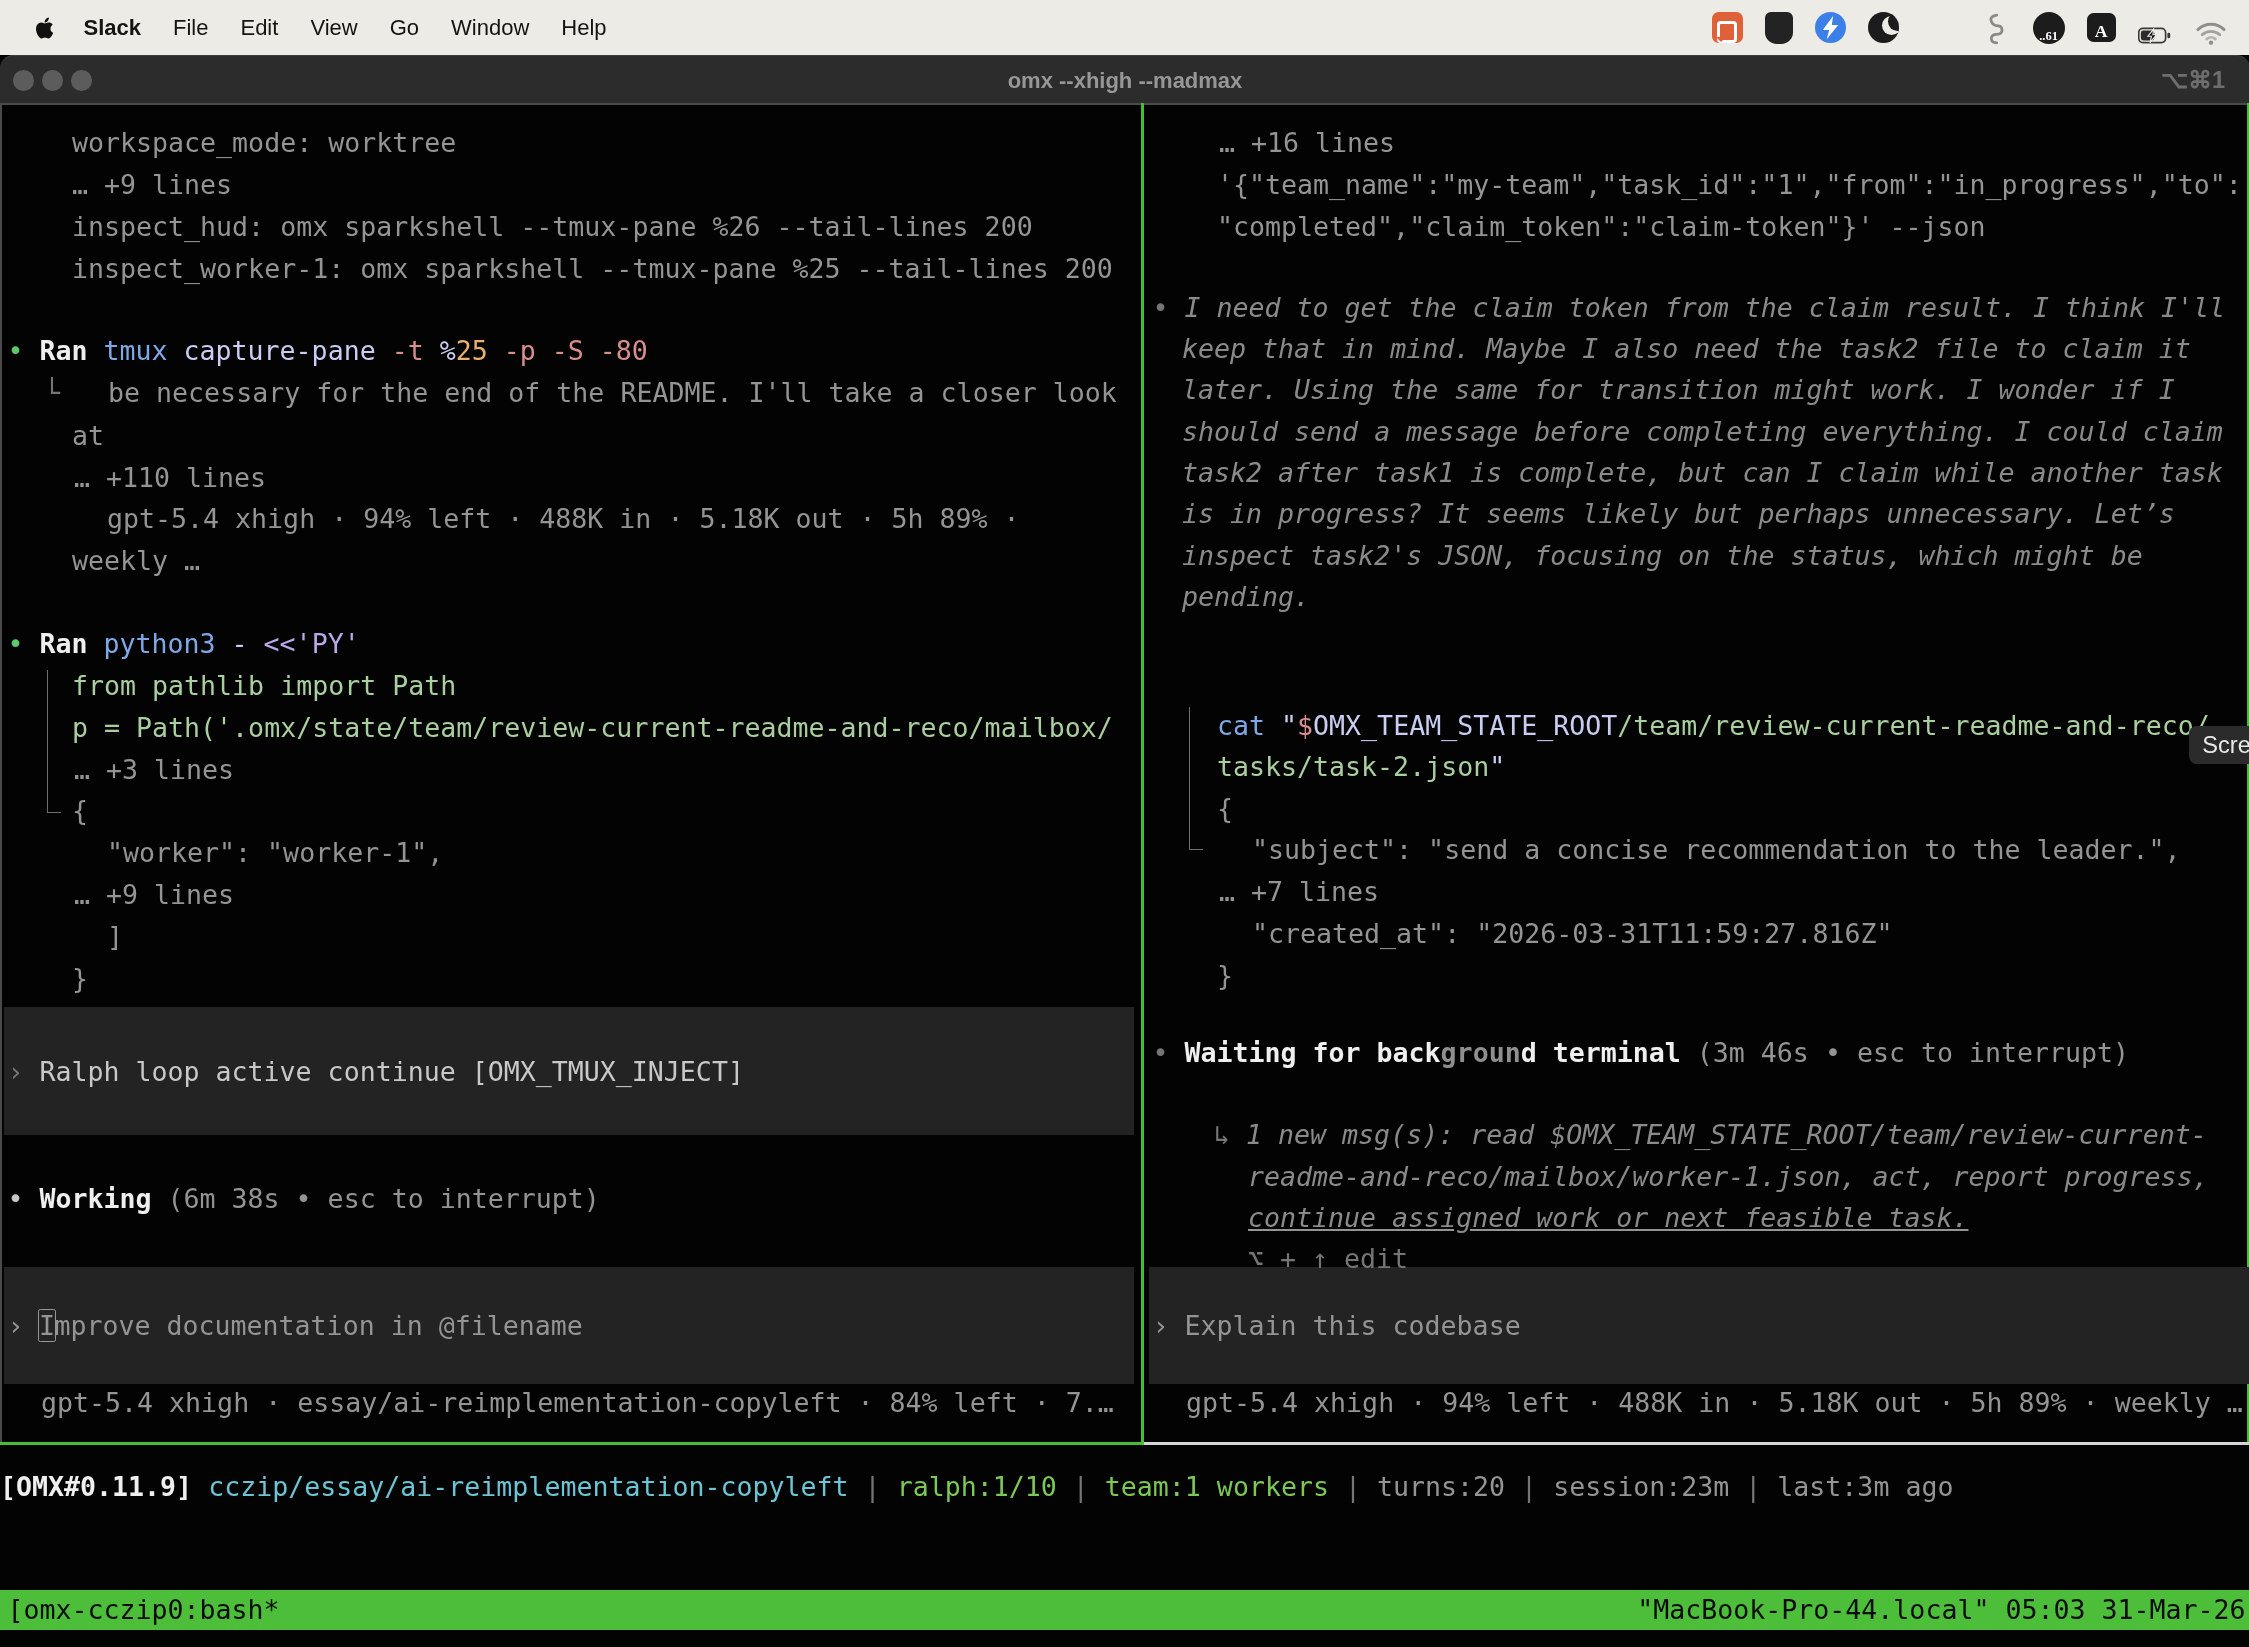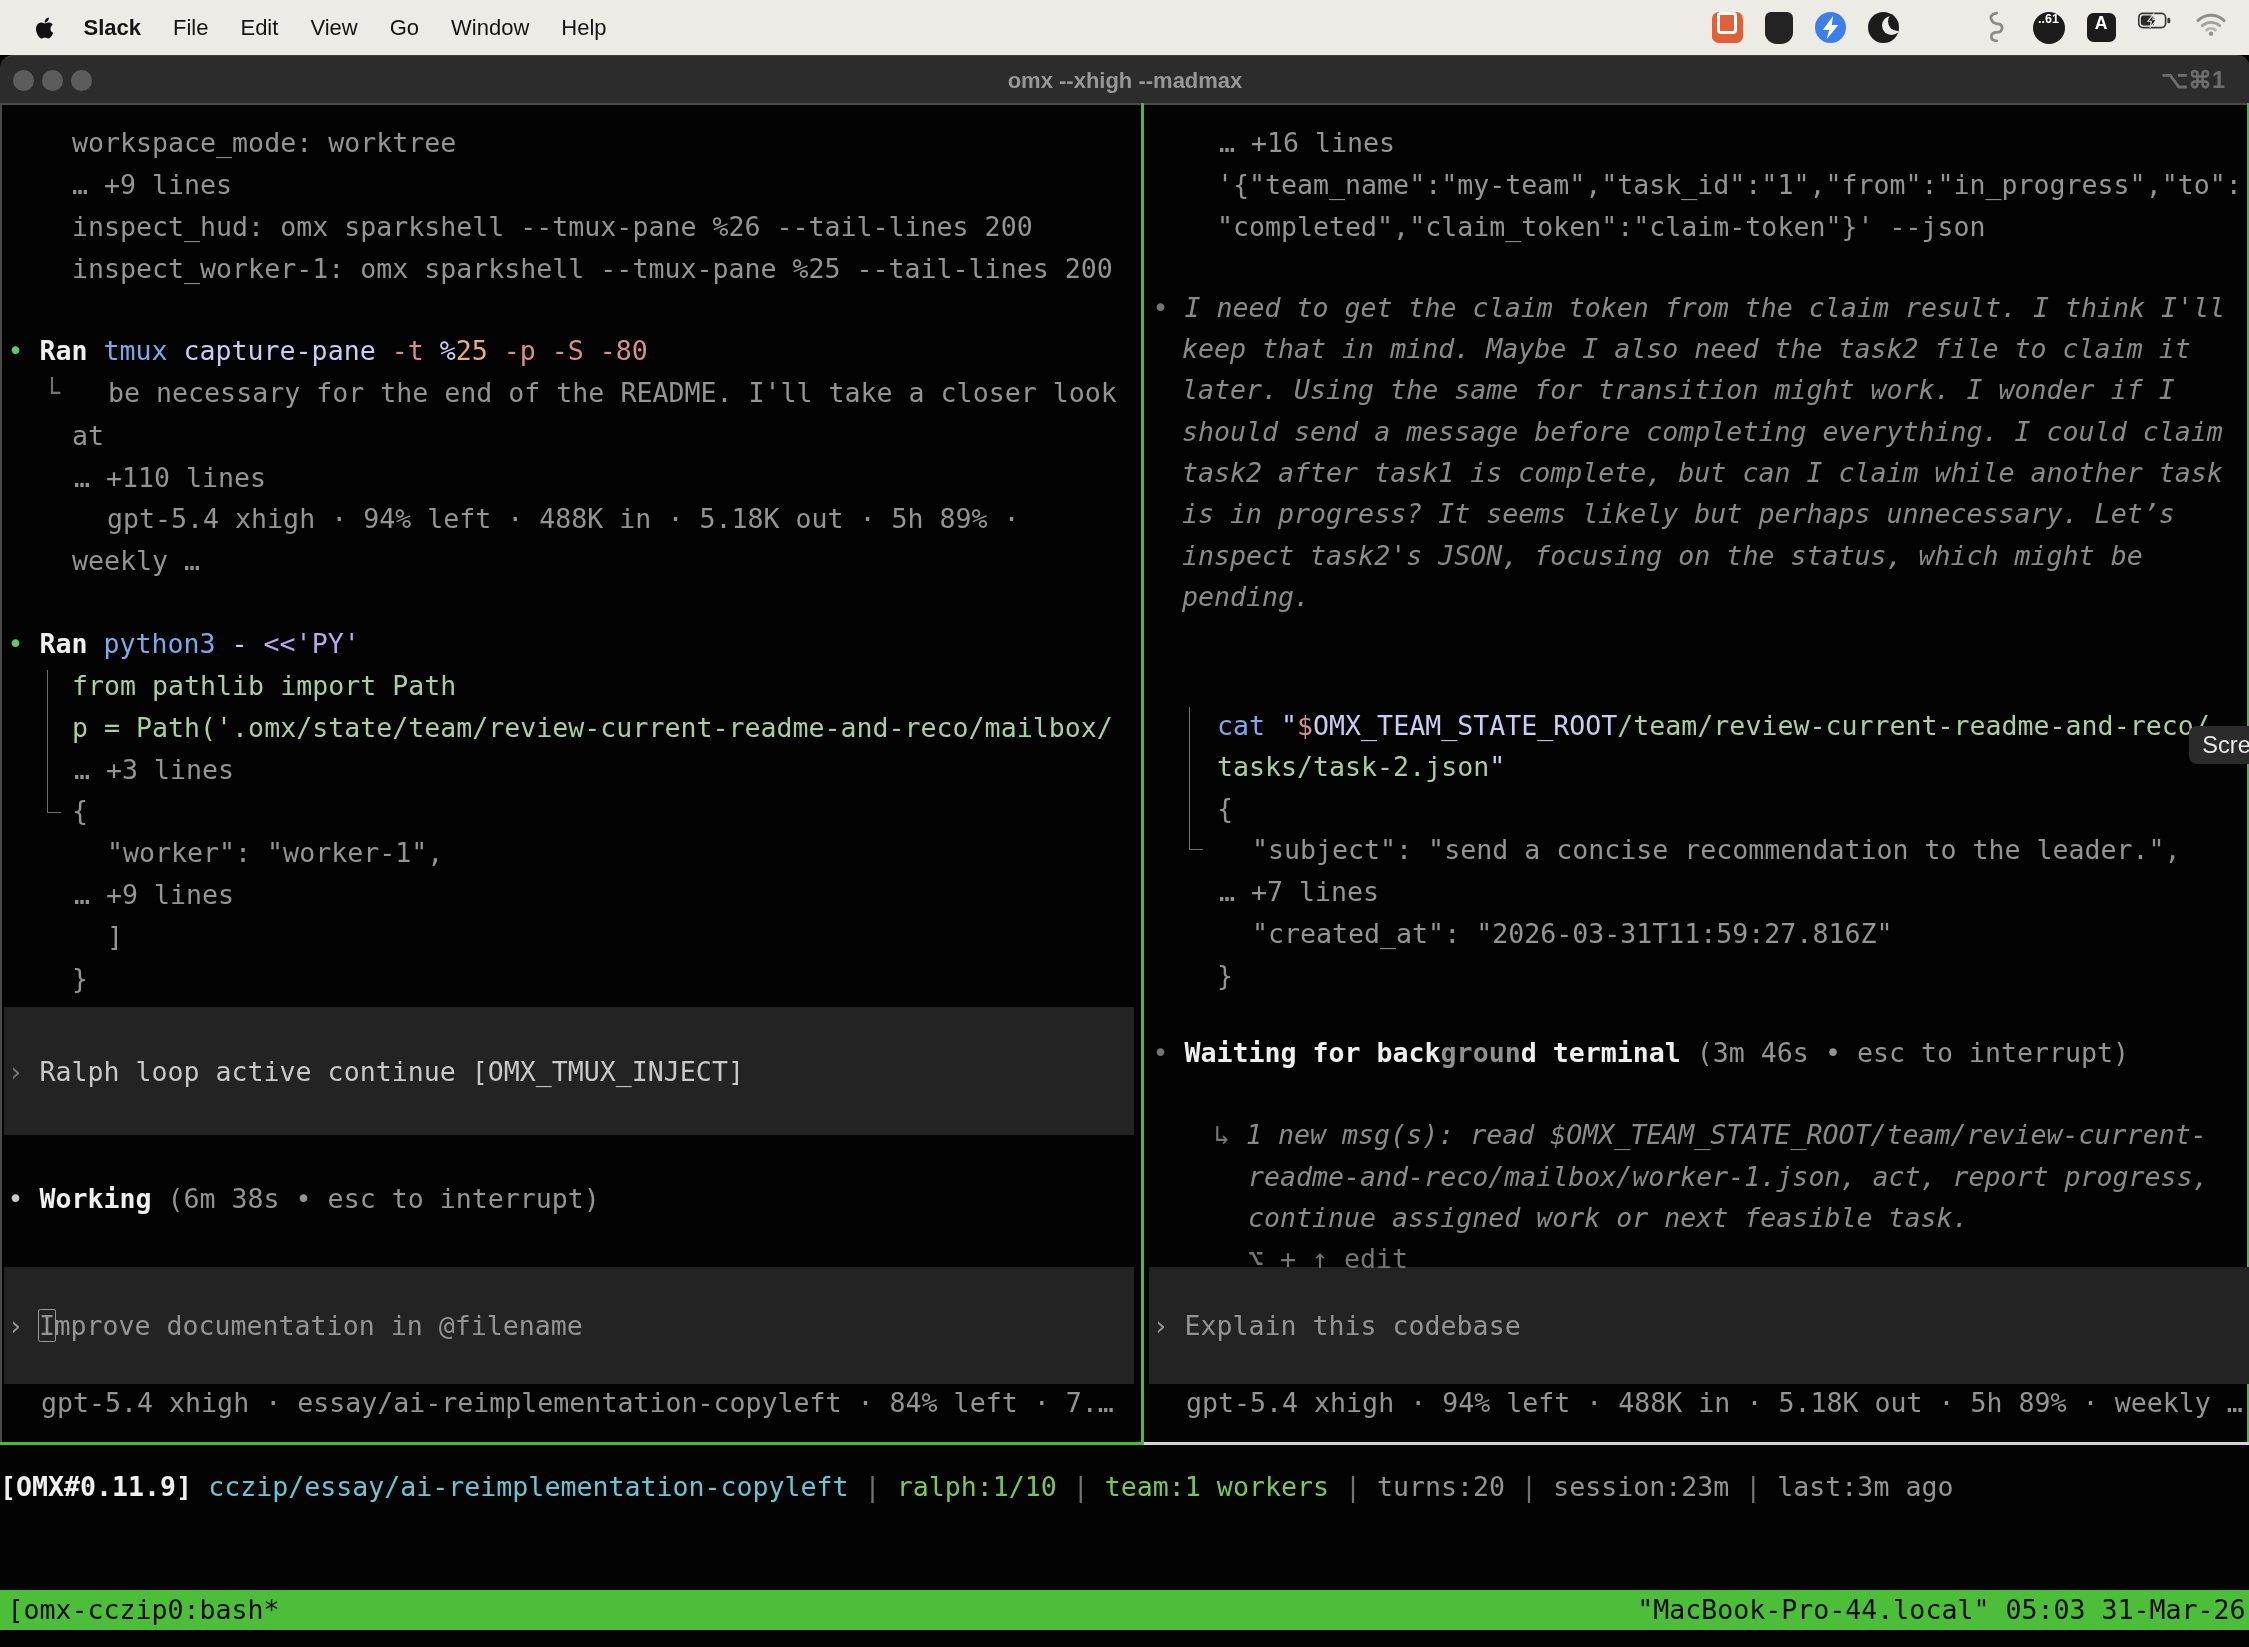--- a/index.html
+++ b/index.html
@@ -7,21 +7,21 @@
           font-family:"DejaVu Sans Mono", monospace;}
   
   #menubar{position:absolute;left:0;top:0;width:2250px;height:55px;background:#EDEBE5;
            display:flex;align-items:center;font-family:"Liberation Sans", sans-serif;
            font-size:22px;color:#141414;}
   #apple-wrap{margin-left:35px;display:flex;align-items:center;}
   #menu-items{display:flex;align-items:center;gap:32px;margin-left:29.5px;}
   .mitem{cursor:default;}
   .appname{font-weight:bold;}
   #status-icons{position:absolute;right:22px;top:0;height:55px;display:flex;align-items:center;gap:22px;}
-  .sicon{display:flex;align-items:flex-start;justify-content:center;width:34px;height:34px;}
+  .sicon{display:flex;align-items:flex-end;justify-content:center;width:34px;height:34px;font-family:Liberation Serif, serif;}
   .chat{background:#E0603A;border-radius:6.6px;width:31px;height:31px;position:relative;}
   .chat i{display:block;width:14.8px;height:16px;border:3.7px solid #fff;border-radius:3.7px;}
   .chat:after{content:"";position:absolute;left:4.4px;bottom:-4.4px;border:5.2px solid transparent;border-top-color:#E0603A;}
   .shieldg{width:28px;height:32px;background:#232323;border-radius:5.9px 5.9px 11.8px 11.8px;
            display:grid;grid-template-columns:repeat(3,5.9px);grid-auto-rows:5.9px;gap:2.2px;place-content:center;}
   .shieldg i{background:#d8d8d2;border-radius:1.5px;}
   .bluec{background:#3D7FE8;border-radius:50%;width:31px;height:31px;}
   .cres{position:relative;width:31px;height:31px;background:#1c1c1c;border-radius:50%;overflow:hidden;}
   .cres i{position:absolute;left:14px;top:4.4px;width:19px;height:19px;background:#EDEBE5;border-radius:50%;}
   .cres b{position:absolute;left:20.7px;top:0px;width:19px;height:19px;background:#1c1c1c;border-radius:50%;}
@@ -212,21 +212,21 @@
         <div class="row" style="top: 602px; left: 72px;"><span class="c-blue">cat </span><span class="c-lav">"</span><span class="c-rose">$</span><span class="c-lav">OMX_TEAM_STATE_ROOT</span><span class="c-green">/team/review-current-readme-and-reco/</span></div>
         <div class="row" style="top: 643px; left: 72px;"><span class="c-green">tasks/task-2.json</span><span class="c-lav">"</span></div>
         <div class="row" style="top: 685px; left: 72px;"><span class="c-gray">{</span></div>
         <div class="row" style="top: 726px; left: 107px;"><span class="c-gray">"subject": "send a concise recommendation to the leader.",</span></div>
         <div class="row" style="top: 768px; left: 74px;"><span class="c-gray">… +7 lines</span></div>
         <div class="row" style="top: 810px; left: 107px;"><span class="c-gray">"created_at": "2026-03-31T11:59:27.816Z"</span></div>
         <div class="row" style="top: 852px; left: 72px;"><span class="c-gray">}</span></div>
         <div class="row" style="top: 929px; left: 7.4px;"><span class="c-dim">• </span><span class="c-bold">Waiting for back</span><span class="c-shim">groun</span><span class="c-bold">d terminal </span><span class="c-gray">(3m 46s • esc to interrupt)</span></div>
         <div class="row" style="top: 1011px; left: 69px;"><span class="c-dim">↳ </span><span class="c-ital">1 new msg(s): read $OMX_TEAM_STATE_ROOT/team/review-current-</span></div>
         <div class="row" style="top: 1053px; left: 103px;"><span class="c-ital">readme-and-reco/mailbox/worker-1.json, act, report progress,</span></div>
-        <div class="row" style="top: 1094px; left: 103px;"><span class="c-ital">continue assigned work or next feasible task.</span></div>
+        <div class="row" style="top: 1094px; left: 103px; text-decoration: underline;"><span class="c-ital">continue assigned work or next feasible task.</span></div>
         <div class="row" style="top: 1135px; left: 103px;"><span class="c-dim">⌥ + ↑ edit</span></div>
         <div class="row" style="top: 1202px; left: 7.4px;"><span class="c-gray">› </span><span class="c-gray">Explain this codebase</span></div>
         <div class="row" style="top: 1279px; left: 41px;"><span class="c-gray">gpt-5.4 xhigh · 94% left · 488K in · 5.18K out · 5h 89% · weekly …</span></div>
       </div>
 
     <div id="omx-line"><span class="c-bold">[OMX#0.11.9]</span><span class="c-gray"> </span><span class="c-cyan">cczip/essay/ai-reimplementation-copyleft</span><span class="c-dim"> | </span><span class="c-sgreen">ralph:1/10</span><span class="c-dim"> | </span><span class="c-sgreen">team:1 workers</span><span class="c-dim"> | </span><span class="c-gray">turns:20</span><span class="c-dim"> | </span><span class="c-gray">session:23m</span><span class="c-dim"> | </span><span class="c-gray">last:3m ago</span></div>
 
     <div id="tooltip">
       <span>Scre</span>
     </div>

